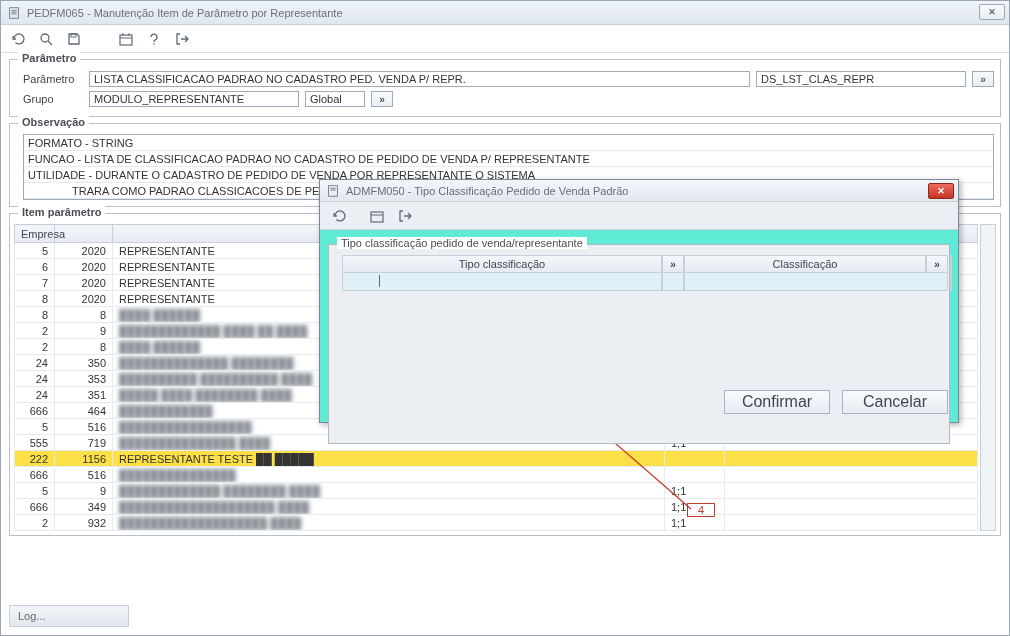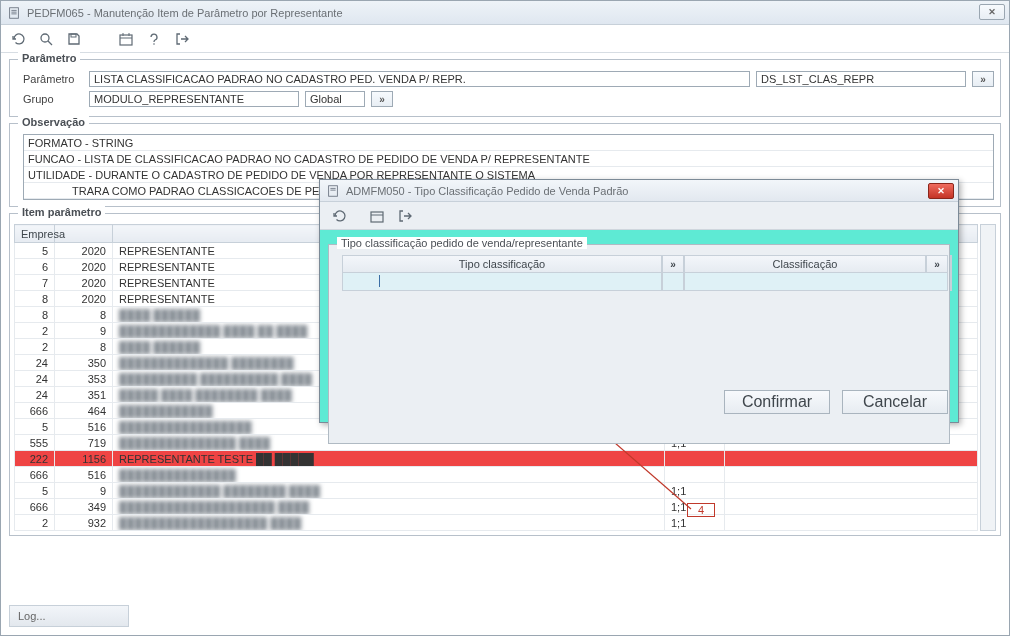--- a/index.html
+++ b/index.html
@@ -181,21 +181,21 @@
       overflow: hidden;
     }
     .grid td.num { text-align: right; }
     
     .col-empresa { width: 40px; }
     .col-b { width: 58px; }
     .col-c { width: 552px; }
     .col-d { width: 60px; }
     .col-fill { width: auto; }
 
-    tr.selected td { background: #ef4444; }
+    tr.selected td { background: #fde047; }
     .blurred { color: transparent; text-shadow: 0 0 4px rgba(90,100,110,0.7); user-select: none; }
 
     
     .callout-box {
       position: absolute;
       border: 1.5px solid #c0392b;
       color: #c0392b;
       width: 28px;
       height: 14px;
       display: flex;

